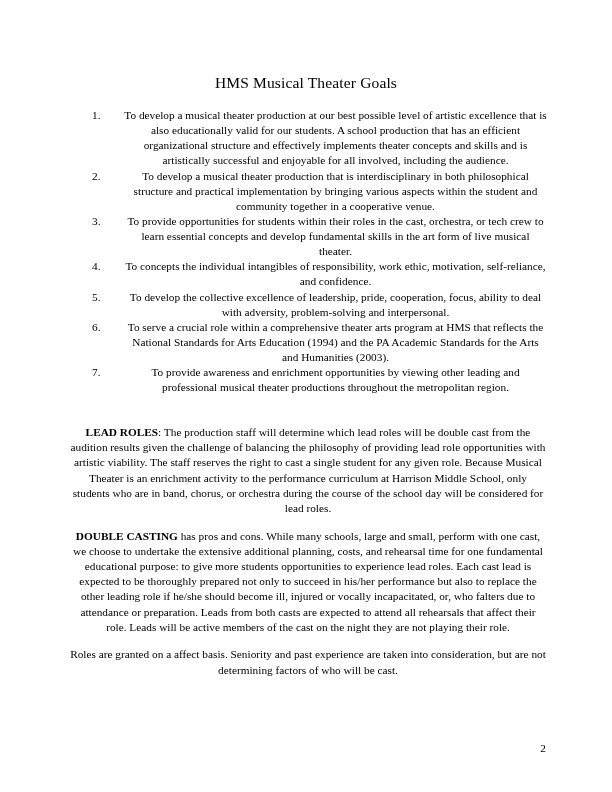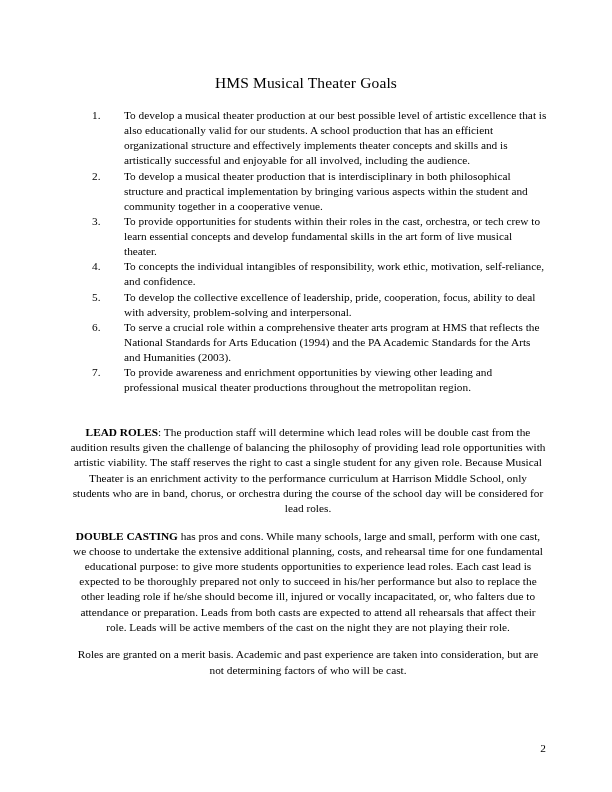--- a/index.html
+++ b/index.html
@@ -45,21 +45,21 @@
     display: flex;
     align-items: flex-start;
   }
   .goal-num {
     width: 32px;
     flex: 0 0 32px;
     text-align: left;
   }
   .goal-text {
     flex: 1 1 auto;
-    text-align: left;
+    text-align: center;
   }
   
   .section-heading {
     position: absolute;
     left: 0;
     right: 0;
     top: 390px;
     text-align: center;
     font-size: 15.5px;
     font-weight: bold;
@@ -143,19 +143,19 @@
   </div>
 
 
   <div class="body-area">
 
     <p class="para"><span class="bold">LEAD ROLES</span><span>:  The production staff will determine which lead roles will be double cast from the audition results given the challenge of balancing the philosophy of providing lead role opportunities with artistic viability.  The staff reserves the right to cast a single student for any given role.  Because Musical Theater is an enrichment activity to the performance curriculum at Harrison Middle School, only students who are in band, chorus, or orchestra during the course of the school day will be considered for lead roles.</span></p>
 
     <p class="para"><span class="bold">DOUBLE CASTING</span><span> has pros and cons.  While many schools, large and small, perform with one cast, we choose to undertake the extensive additional planning, costs, and rehearsal time for one fundamental educational purpose:  to give more students opportunities to experience lead roles. Each cast lead is expected to be thoroughly prepared not only to succeed in his/her performance but also to replace the other leading role if he/she should become ill, injured or vocally incapacitated, or, who falters due to attendance or preparation.  Leads from both casts are expected to attend all rehearsals that affect their role.  Leads will be active members of the cast on the night they are not playing their role.</span></p>
 
 
-    <p class="para">Roles are granted on a merit basis.  Academic and past experience are taken into consideration, but are not determining factors of who will be cast.</p>
+    <p class="para">Roles are granted on a affect basis.  Seniority and past experience are taken into consideration, but are not determining factors of who will be cast.</p>
 
   </div>
 
   <div class="page-number">2</div>
 
 </div>
 
 </body></html>

